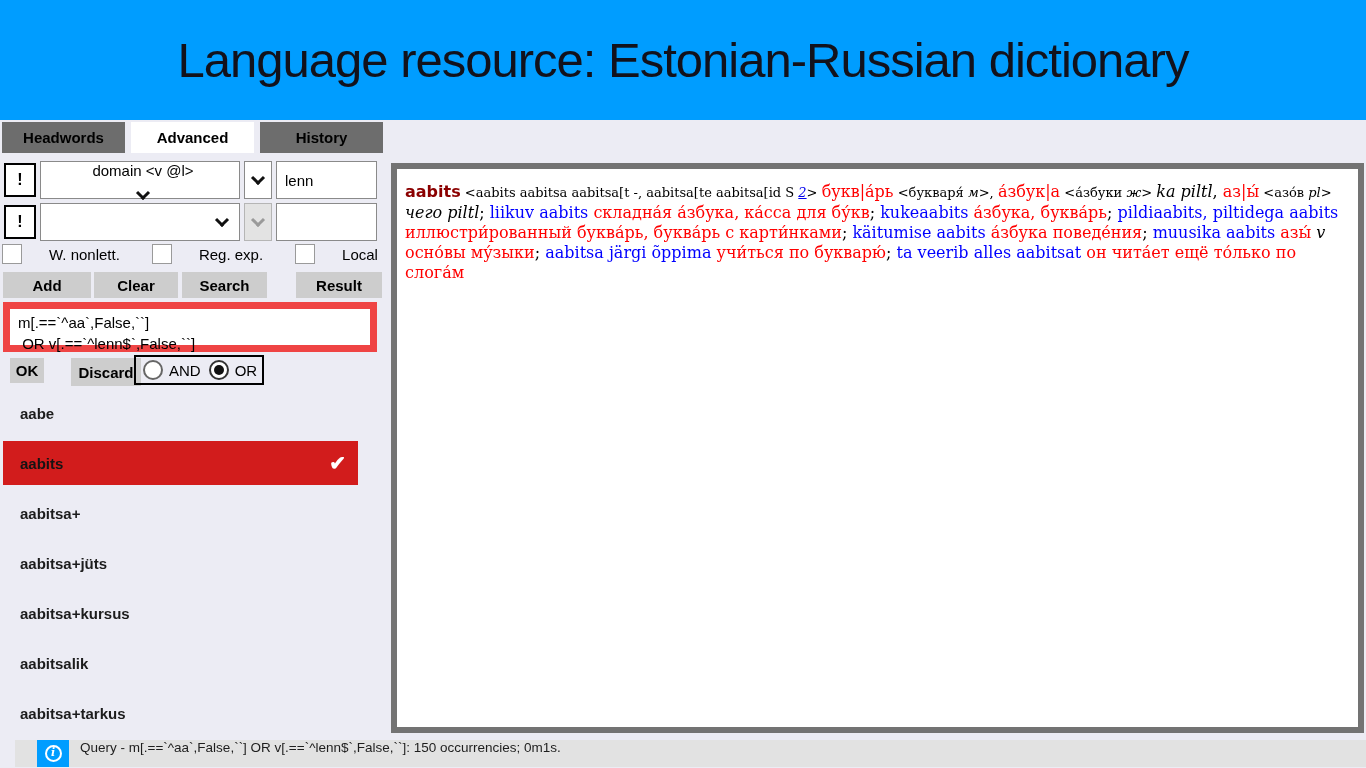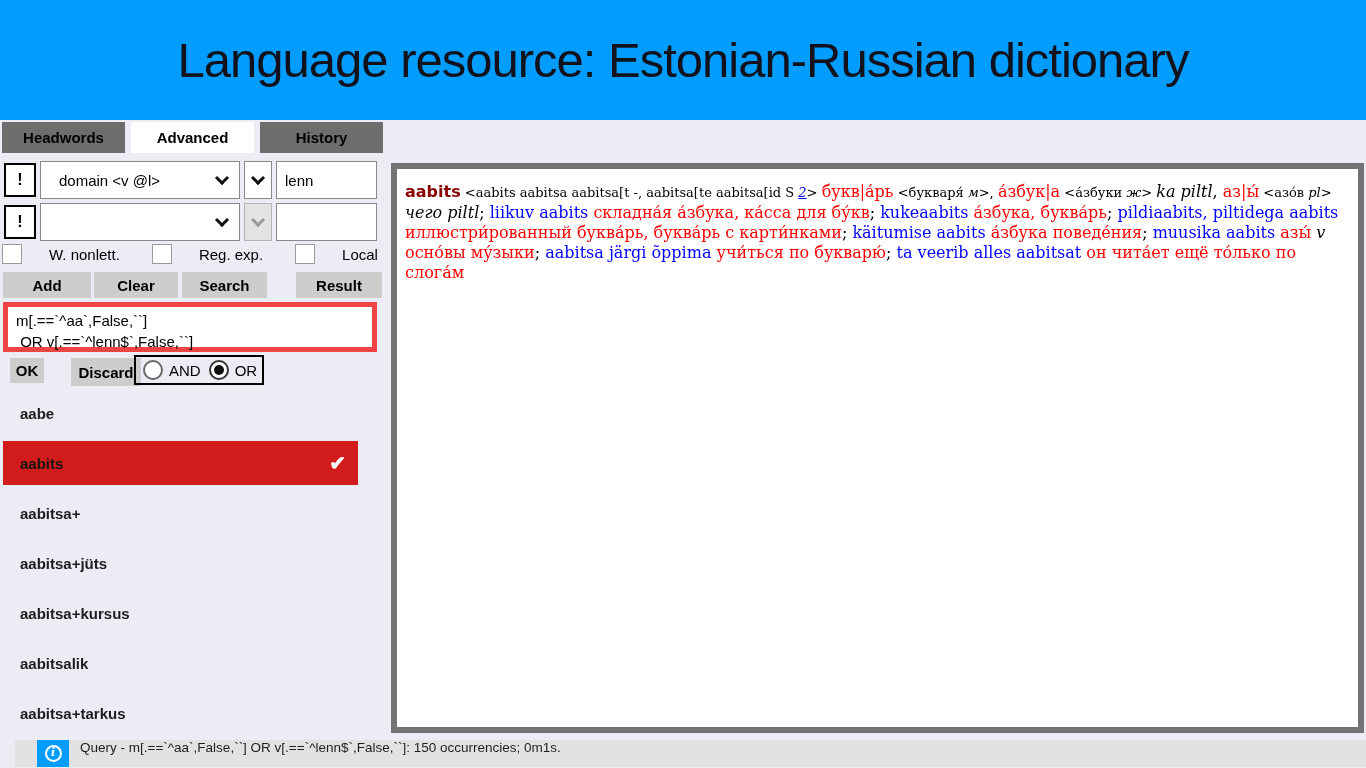--- a/index.html
+++ b/index.html
@@ -33,21 +33,21 @@
                font-size:15px; padding:12px 8px; font-family:"Liberation Sans",sans-serif; }
 
   .cb-row { position:absolute; left:2px; top:243px; height:22px; display:flex; align-items:center;gap:20px; }
   .cb { width:20px; height:20px; background:#fff; border:1px solid #9a9a9a; }
   .cb-label { font-size:15px; margin:0 12px 0 7px; }
 
   .btn { position:absolute; height:26px; background:#cdcdcd; color:#000; font-size:15px; font-weight:600;
          display:flex; align-items:center; justify-content:center; }
 
   .querybox { position:absolute; left:3px; top:302px; width:374px; height:50px; background:#fff;
-              border:5px solid #ef4444; font-size:15px; line-height:21px; padding:3px 8px; white-space:pre; }
+              border:7px solid #ef4444; font-size:15px; line-height:21px; padding:3px 8px; white-space:pre; }
 
   .radiogroup { position:absolute; left:134px; top:355px; width:130px; height:30px; border:2px solid #000;
                 display:flex; align-items:center; padding:0 7px; }
   .radio { width:20px; height:20px; border:2px solid #666; border-radius:50%; background:#fff; position:relative; flex:none; }
   .radio.checked { border-color:#333; }
   .radio.checked::after { content:""; position:absolute; left:3px; top:3px; width:10px; height:10px;
                           background:#111; border-radius:50%; }
   .radio-label { font-size:15px; margin:0 8px 0 6px; }
 
   
@@ -91,21 +91,21 @@
     <div class="title">Language resource: Estonian-Russian dictionary</div>
   </div>
 
   <div class="tabs">
     <div class="tab">Headwords</div>
     <div class="tab active">Advanced</div>
     <div class="tab">History</div>
   </div>
 
   <div class="neg-btn" style="left:4px;top:163px;">!</div>
-  <div class="selectbox" style="left:40px;top:161px;width:200px;">
+  <div class="selectbox" style="left:40px;top:161px;width:200px;flex-direction:column;">
     <span>domain &lt;v @l&gt;</span>
     <span class="chev"></span>
   </div>
   <div class="chevbtn" style="left:244px;top:161px;">
     <span class="chev"></span>
   </div>
   <input class="textinput" style="left: 276px; top: 161px; width: 101px;" value="lenn">
 
   <div class="neg-btn" style="left:4px;top:205px;">!</div>
   <div class="selectbox" style="left:40px;top:203px;width:200px;">

